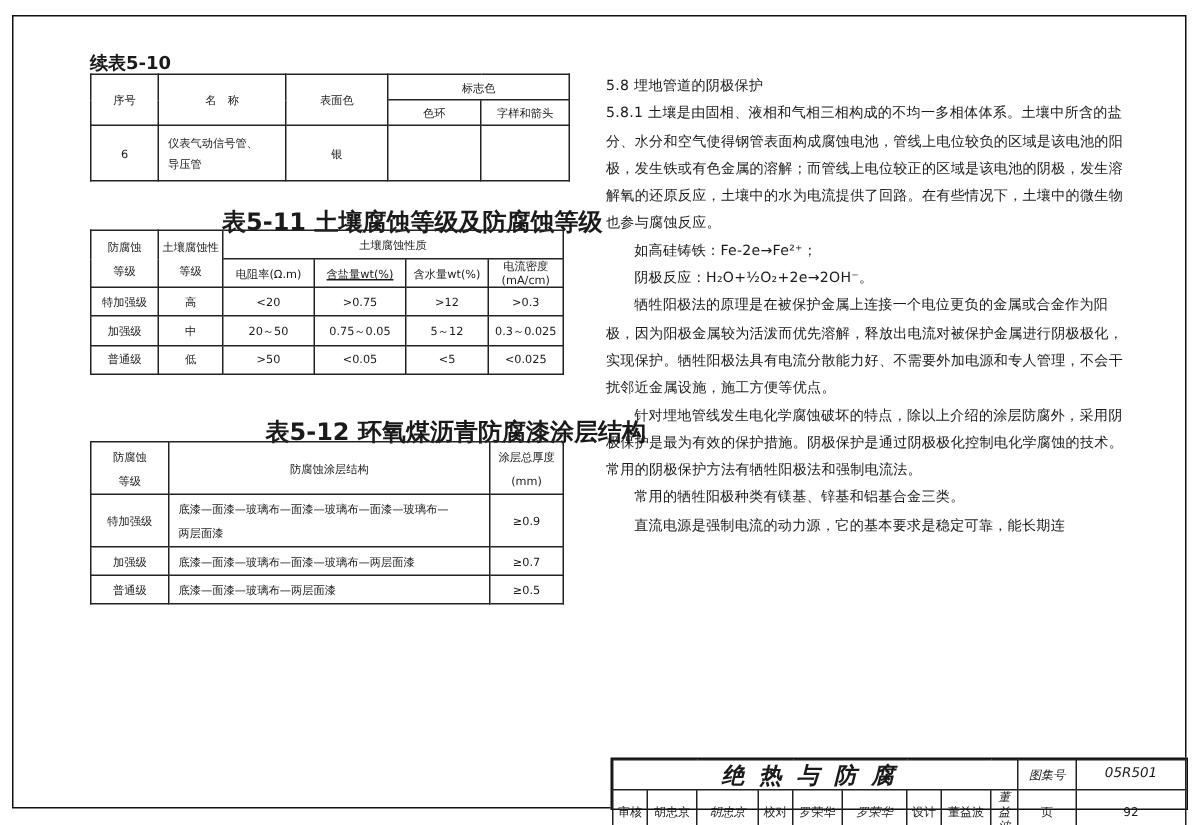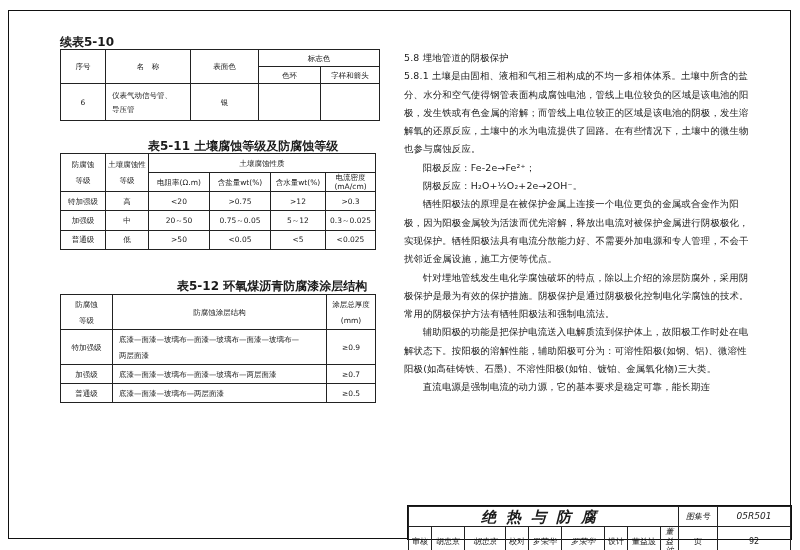--- a/index.html
+++ b/index.html
@@ -1,20 +1,20 @@
 <!DOCTYPE html>
 <html><head>
 <meta charset="utf-8">
 <style>
   html, body { margin:0; padding:0; background:#fff; }
   body { width:800px; height:550px; position:relative; overflow:hidden;
          font-family:"DejaVu Sans", sans-serif; color:#1a1a1a; }
   .frame { position:absolute; left:8px; top:10px; width:783px; height:529px;
            border:1.5px solid #111; box-sizing:border-box; }
-  .caption { position:absolute; font-weight:bold; font-size:12px; white-space:nowrap; }
+  .caption { position:absolute; font-weight:bold; font-size:16px; white-space:nowrap; }
   table { border-collapse:collapse; position:absolute; }
   td { border:1px solid #222; text-align:center; vertical-align:middle;
        font-size:7.5px; padding:0 2px; line-height:1.2; }
   table.outer { border:1.6px solid #111; }
   .left { text-align:left; padding-left:6px; }
   .right-col { position:absolute; left:404px; top:28px; width:350px;
                font-size:9.4px; line-height:18.3px; letter-spacing:0.2px;margin-top:21px; }
   .right-col p { margin:0; }
   .ind { text-indent:2em; }
   .tb { position:absolute; left:407px; top:505px; width:385px; height:35px;
@@ -64,21 +64,21 @@
       <div style="margin-top:7px;">等级</div>
     </td>
     <td rowspan="2" style="width:38px;">
       <div>土壤腐蚀性</div>
       <div style="margin-top:7px;">等级</div>
     </td>
     <td colspan="4">土壤腐蚀性质</td>
   </tr>
   <tr style="height:19px;">
     <td style="width:56px;">电阻率(Ω.m)</td>
-    <td style="width:56px;">含盐量wt(%)</td>
+    <td style="width:56px;text-decoration:underline;">含盐量wt(%)</td>
     <td style="width:50px;">含水量wt(%)</td>
     <td>电流密度(mA/cm)</td>
   </tr>
   <tr>
     <td>特加强级</td>
     <td>高</td>
     <td>&lt;20</td>
     <td>&gt;0.75</td>
     <td>&gt;12</td>
     <td>&gt;0.3</td>
@@ -133,25 +133,25 @@
     <td>普通级</td>
     <td class="left">底漆—面漆—玻璃布—两层面漆</td>
     <td>≥0.5</td>
   </tr>
 </tbody>
   </table>
 
 <div class="right-col">
   <p>5.8 埋地管道的阴极保护</p>
   <p>5.8.1 土壤是由固相、液相和气相三相构成的不均一多相体体系。土壤中所含的盐分、水分和空气使得钢管表面构成腐蚀电池，管线上电位较负的区域是该电池的阳极，发生铁或有色金属的溶解；而管线上电位较正的区域是该电池的阴极，发生溶解氧的还原反应，土壤中的水为电流提供了回路。在有些情况下，土壤中的微生物也参与腐蚀反应。</p>
-  <p class="ind"><span>阳极反应：</span><span>Fe-2e→Fe²⁺；</span></p>
+  <p class="ind"><span>如高硅铸铁：</span><span>Fe-2e→Fe²⁺；</span></p>
   <p class="ind"><span>阴极反应：</span><span>H₂O+½O₂+2e→2OH⁻。</span></p>
   <p class="ind">牺牲阳极法的原理是在被保护金属上连接一个电位更负的金属或合金作为阳极，因为阳极金属较为活泼而优先溶解，释放出电流对被保护金属进行阴极极化，实现保护。牺牲阳极法具有电流分散能力好、不需要外加电源和专人管理，不会干扰邻近金属设施，施工方便等优点。</p>
   <p class="ind">针对埋地管线发生电化学腐蚀破坏的特点，除以上介绍的涂层防腐外，采用阴极保护是最为有效的保护措施。阴极保护是通过阴极极化控制电化学腐蚀的技术。常用的阴极保护方法有牺牲阳极法和强制电流法。</p>
-  <p class="ind">辅助阳极的功能是把保护电流送入电解质流到保护体上，故阳极工作时处在电解状态下。按阳极的溶解性能，辅助阳极可分为：可溶性阳极(如钢、铝)、微溶性阳极(如高硅铸铁、石墨)、不溶性阳极(如铂、镀铂、金属氧化物)三大类。</p>
+  <p class="ind">常用的牺牲阳极种类有镁基、锌基和铝基合金三类。</p>
   <p class="ind">直流电源是强制电流的动力源，它的基本要求是稳定可靠，能长期连</p>
 </div>
 
 <div class="tb">
   <table>
     <tbody>
         <tr style="height:20px;font-style:italic;">
       <td colspan="9" class="big">绝热与防腐</td>
       <td style="width:36px;">图集号</td>
       <td style="width:70px;font-size:9px;">05R501</td>

